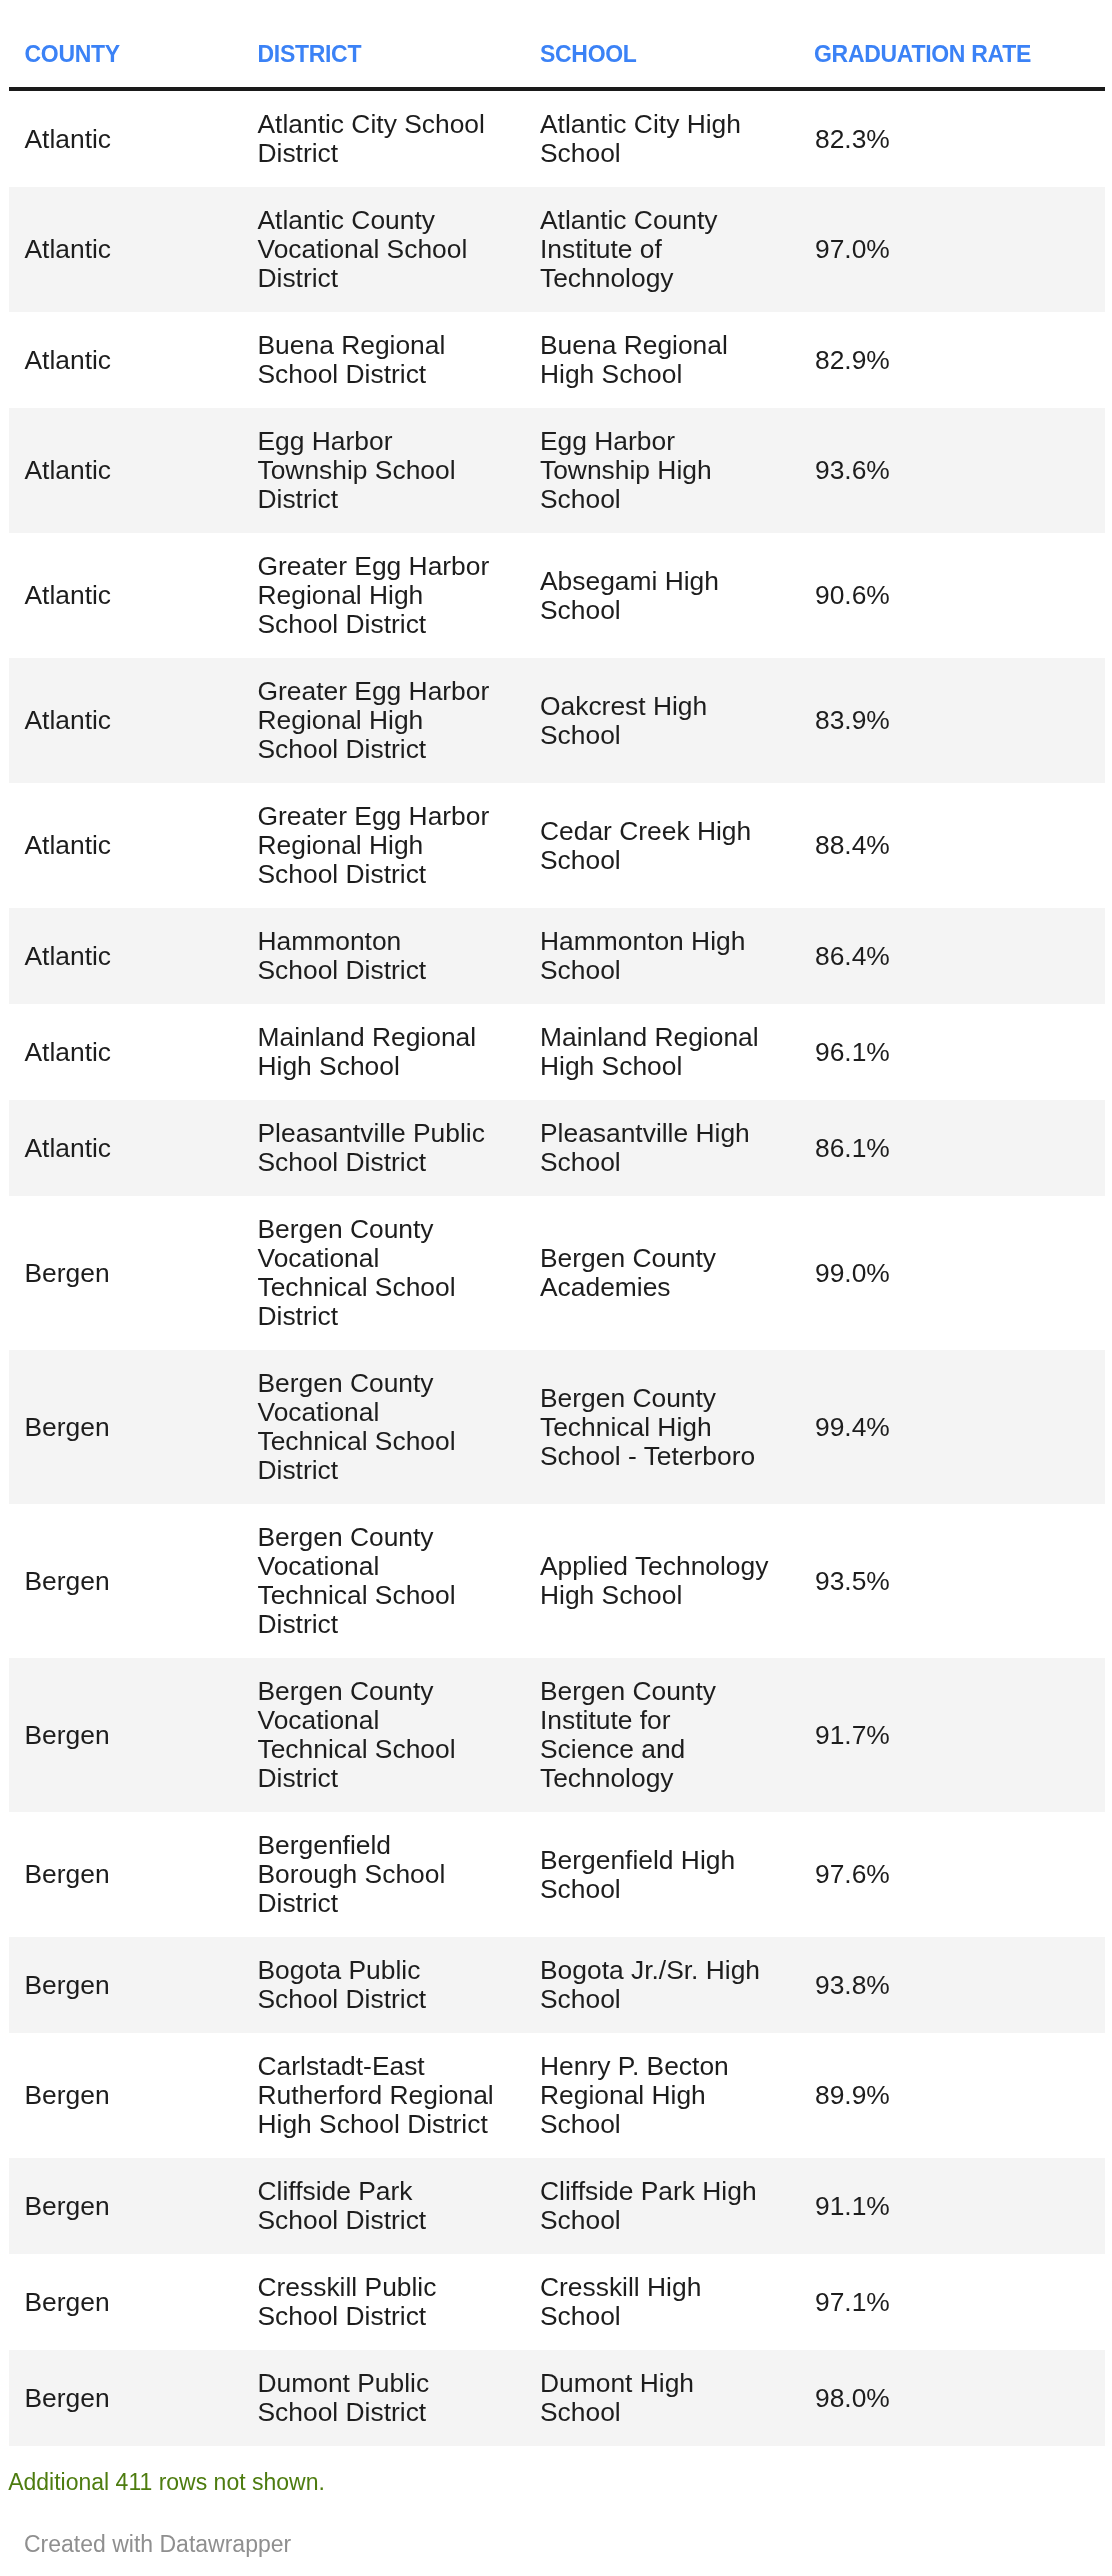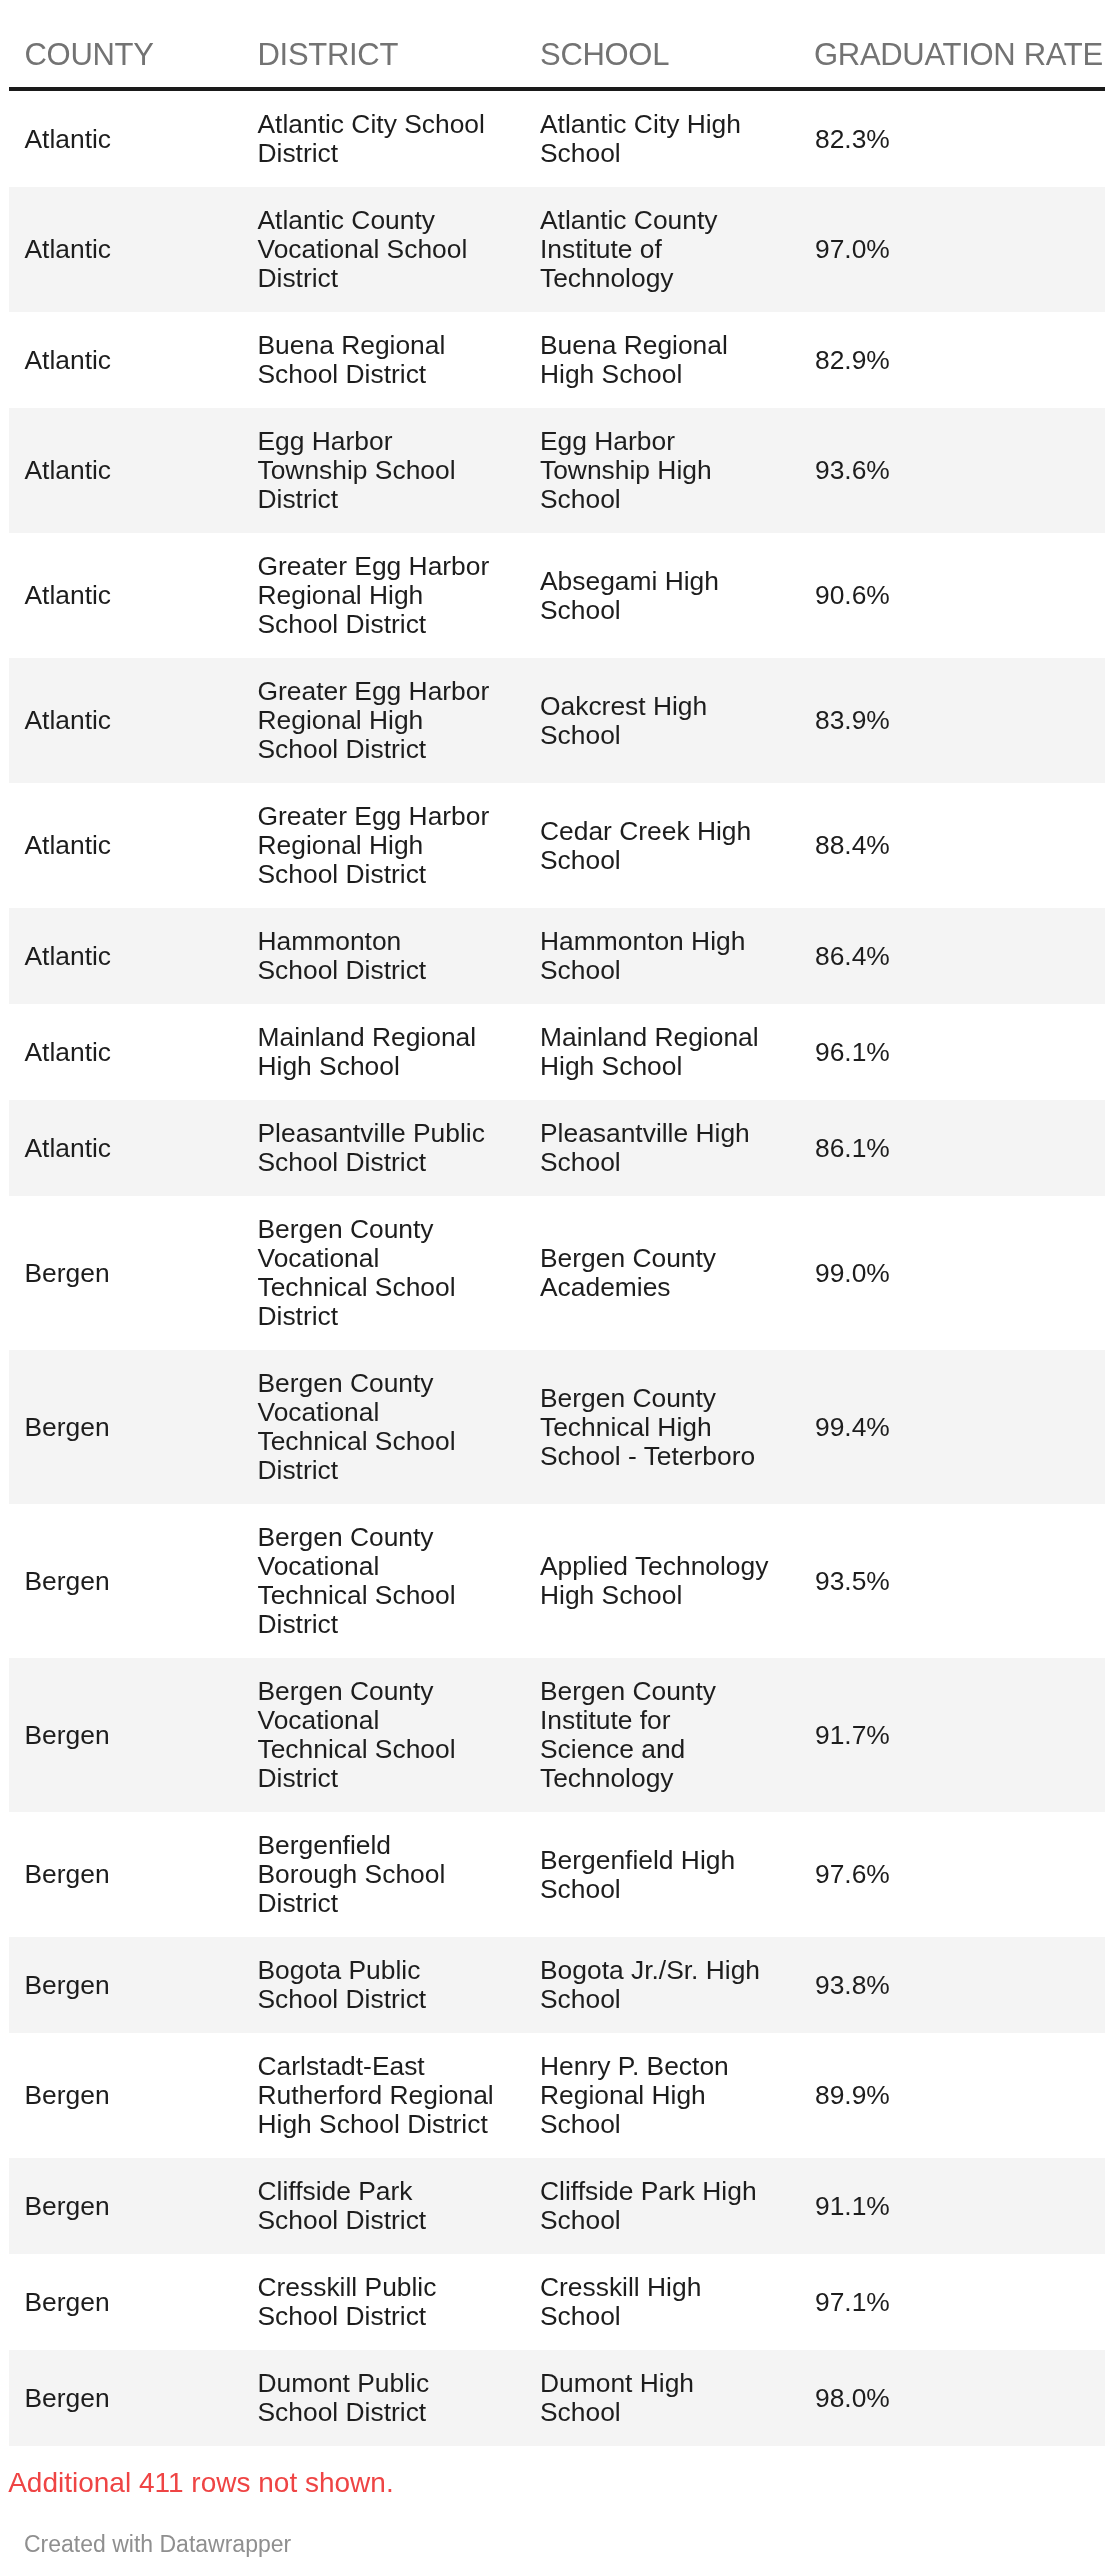--- a/index.html
+++ b/index.html
@@ -16,25 +16,25 @@
     table-layout: fixed;
     border-collapse: collapse;
     width: 1096px;
   }
   col.c-county   { width: 233px; }
   col.c-district { width: 289px; }
   col.c-school   { width: 283px; }
   col.c-rate     { width: 291px; }
 
   thead th {
-    font-size: 31px;
+    font-size: 23px;
     line-height: 29px;
-    font-weight: normal;
+    font-weight: bold;
     letter-spacing: -0.3px;
-    color: #737373;
+    color: #3b82f6;
     text-align: left;
     vertical-align: bottom;
     padding: 40px 0 18px 0;
     border-bottom: 4.6px solid #1a1a1a;
     white-space: nowrap;
   }
   th.county, td.county     { padding-left: 15.5px; }
   th.district, td.district { padding-left: 15.5px; }
   th.school, td.school     { padding-left: 9px; }
   th.rate, td.rate         { padding-right: 17.3px; }
@@ -46,23 +46,23 @@
     padding-bottom: 19px;
     vertical-align: middle;
     white-space: pre-line;
     color: #1d1d1d;
   }
   tbody tr { background: #ffffff; }
   tbody tr.striped { background: #f4f4f4; }
 
   .note {
     margin: 22px 0 0 8.2px;
-    font-size: 28px;
+    font-size: 23px;
     line-height: 29px;
-    color: #ef4444;
+    color: #4d7c0f;
   }
   .attribution {
     margin: 35px 0 0 24px;
     font-size: 23px;
     line-height: 25.5px;
     color: #8f8f8f;
   }
 </style>
 </head>
 <body>

